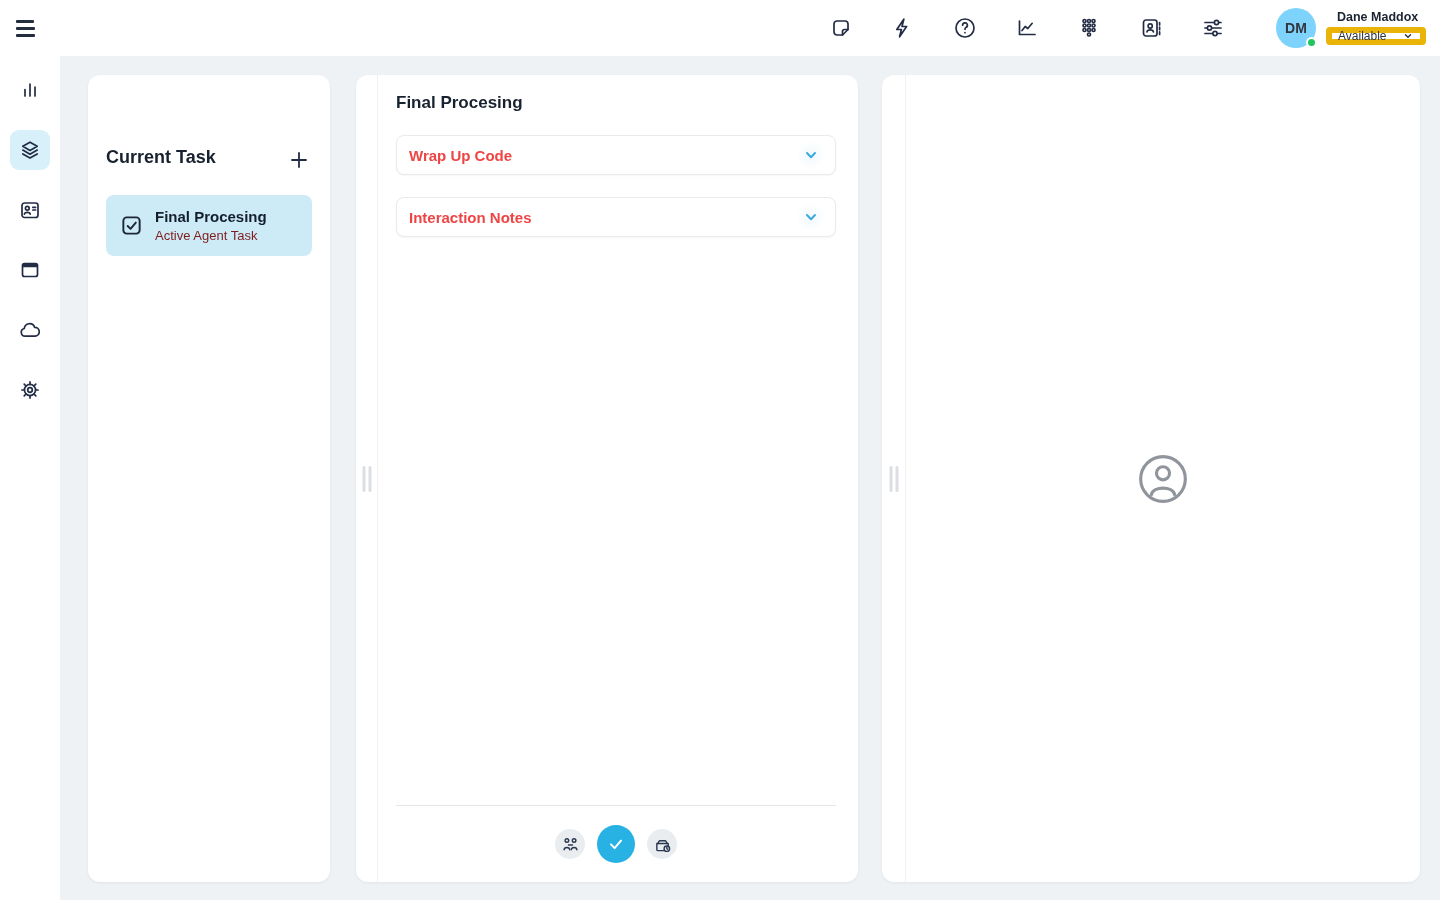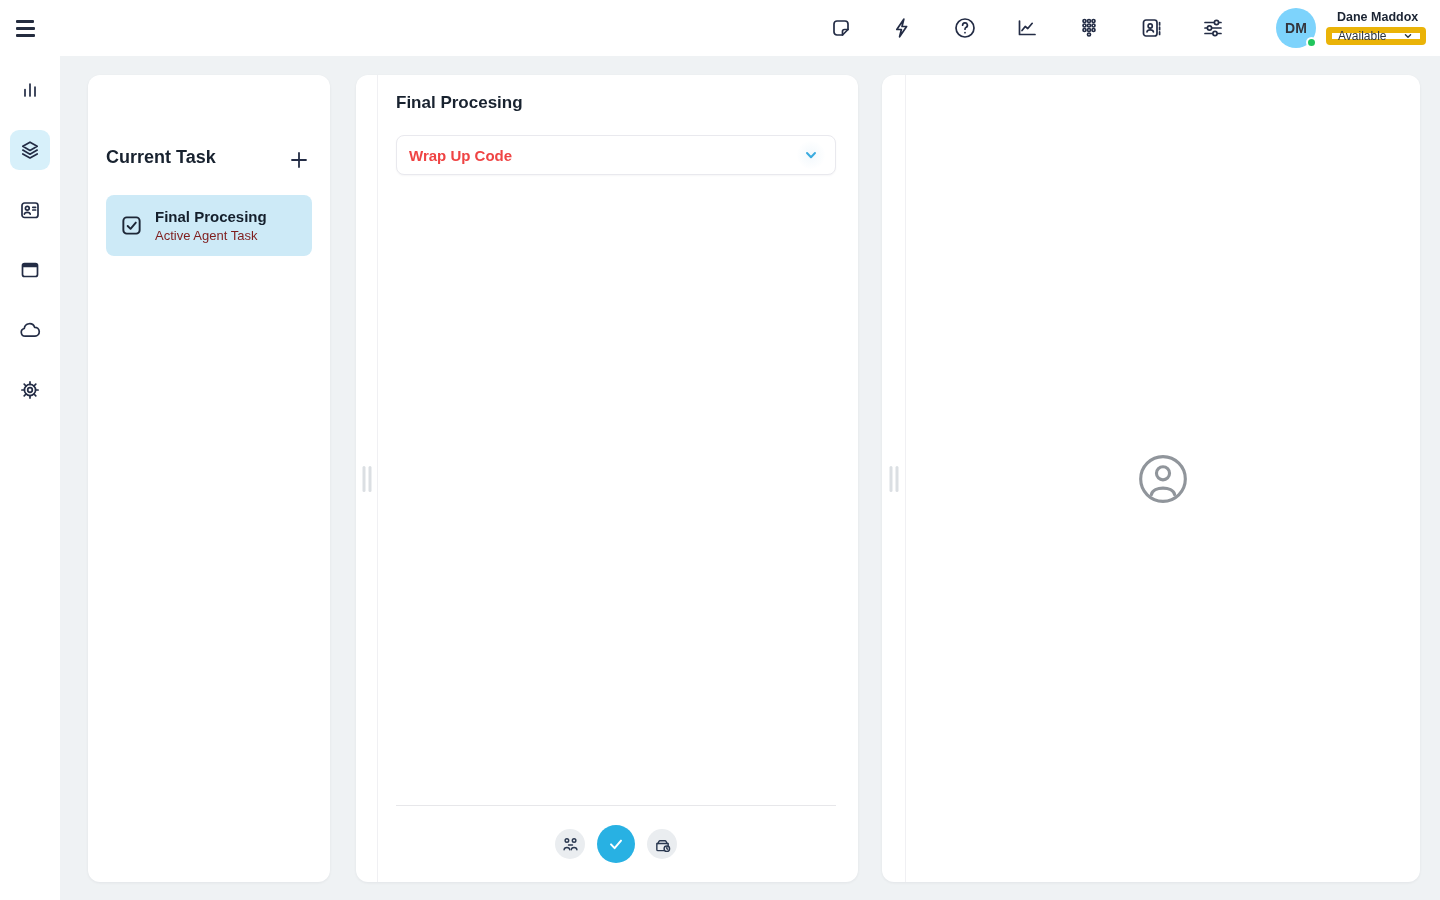--- a/index.html
+++ b/index.html
@@ -238,20 +238,28 @@
 
         <div class="dd-card">
           <span class="dd-label">Wrap Up Code</span>
           <span class="dd-chevron">
             <svg width="20" height="20" viewBox="0 0 20 20">
                 <path d="M6 8l4 4.2L14 8"></path>
               </svg>
           </span>
         </div>
 
+        <div class="dd-card">
+          <span class="dd-label">Interaction Notes</span>
+          <span class="dd-chevron">
+            <svg width="20" height="20" viewBox="0 0 20 20">
+                <path d="M6 8l4 4.2L14 8"></path>
+              </svg>
+          </span>
+        </div>
 
 
         <div class="detail-spacer"></div>
 
         <div class="detail-footer">
           <button class="act-btn">
             <svg width="17" height="17" viewBox="0 0 18 18">
               <circle cx="5.2" cy="4.8" r="1.9"></circle>
               <circle cx="12.8" cy="4.8" r="1.9"></circle>
               <path d="M2.2 14.6c.2-3.3 5.8-3.3 6 0"></path>

